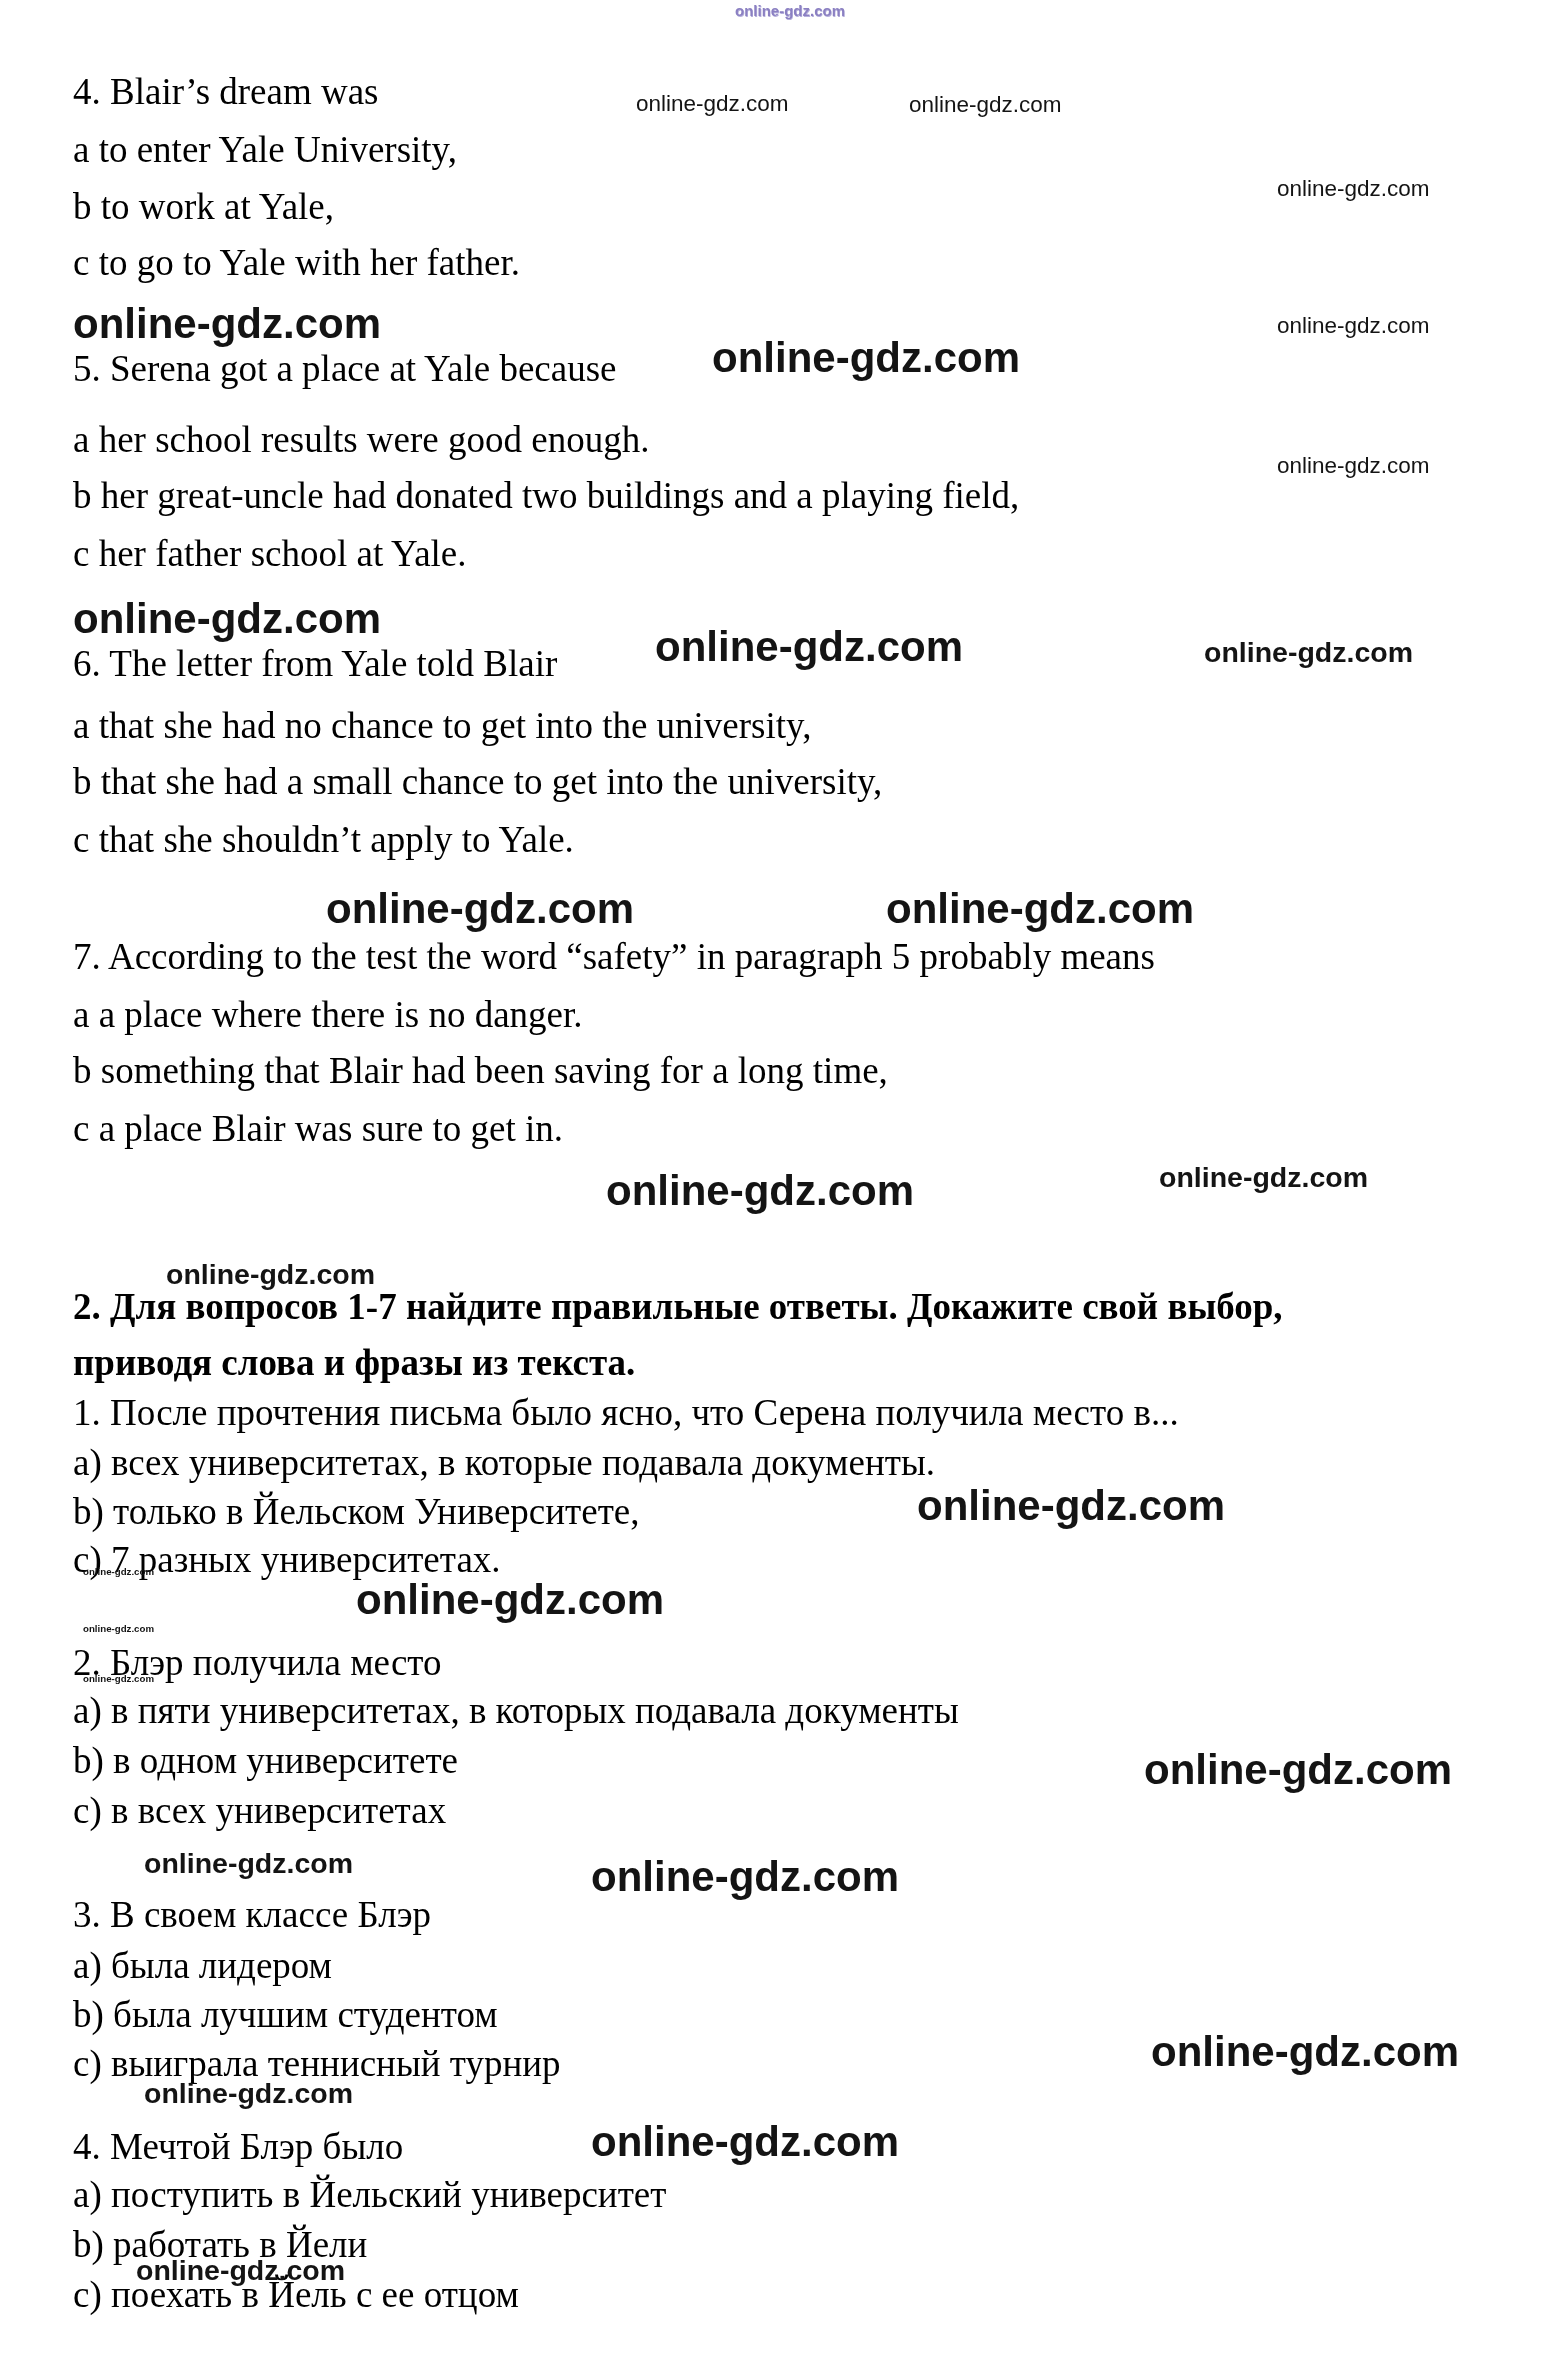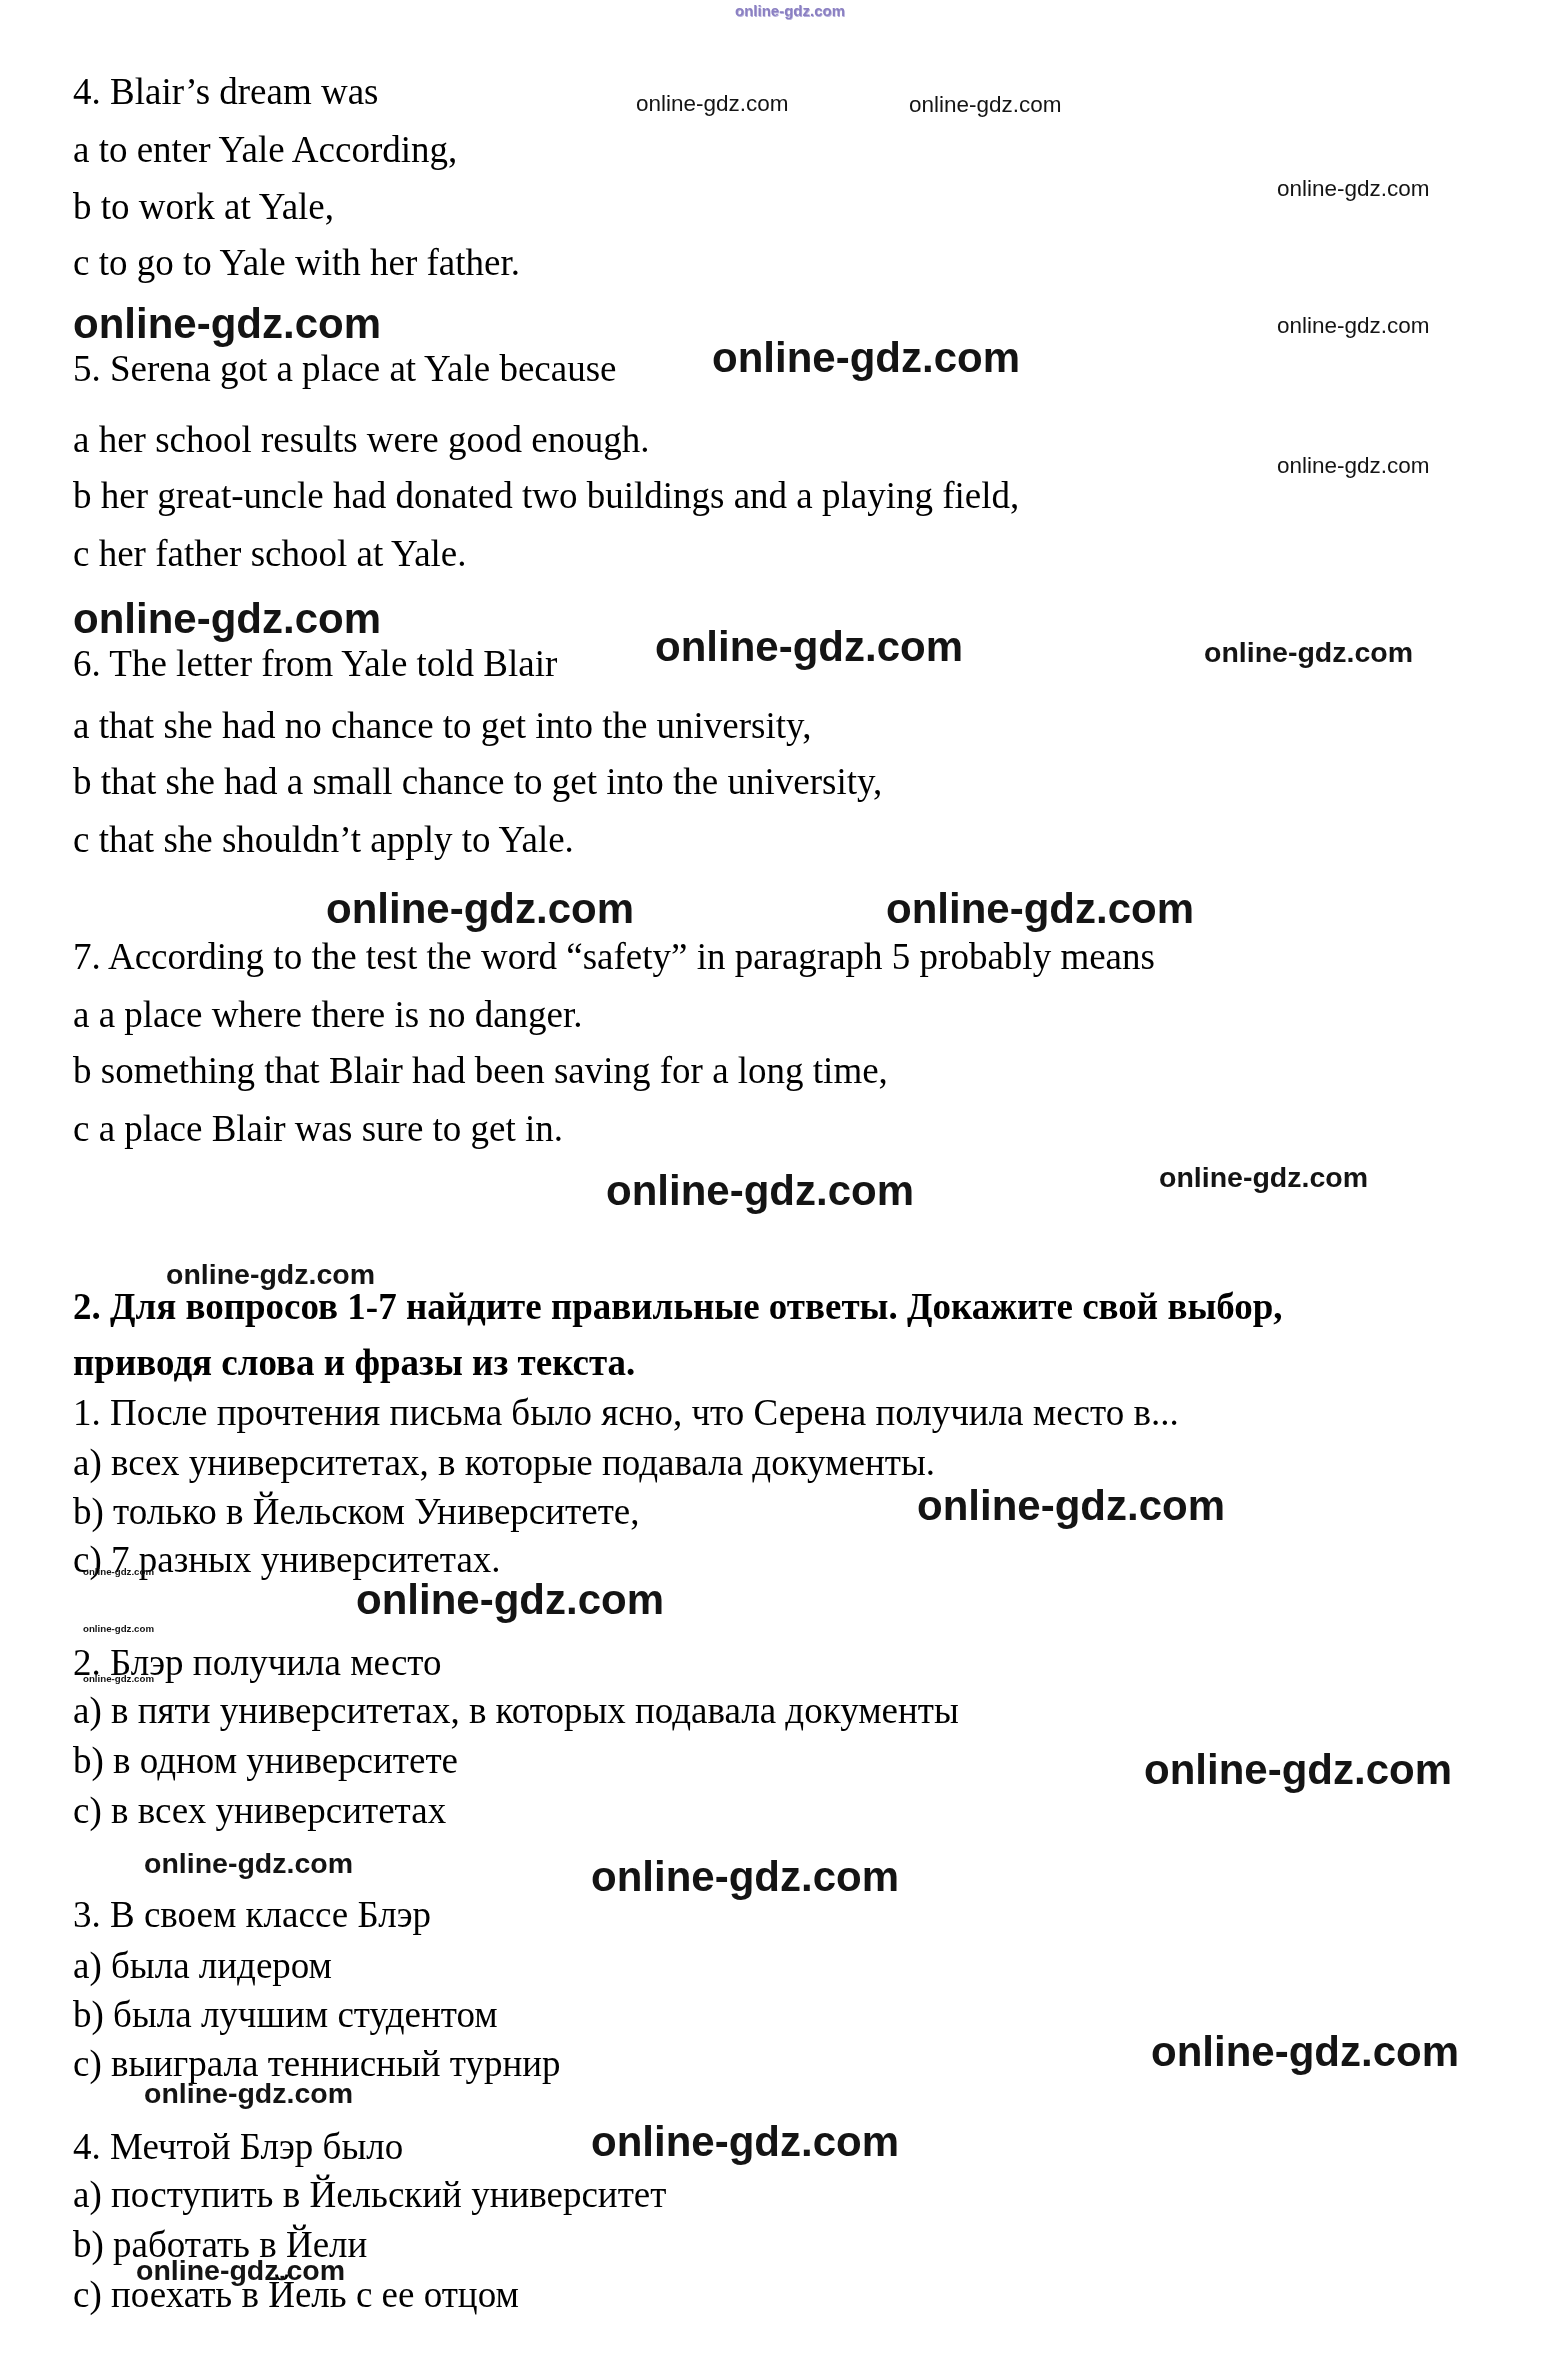--- a/index.html
+++ b/index.html
@@ -32,21 +32,21 @@
     color:#8b80c2;
     text-shadow:0.7px 0.7px 0 rgba(120,110,190,.55);
   }
 </style>
 </head>
 <body>
 
 <div class="page">
 
   <div class="ln en" style="top:71px">4. Blair’s dream was</div>
-  <div class="ln en" style="top:129px">a to enter Yale According,</div>
+  <div class="ln en" style="top:129px">a to enter Yale University,</div>
   <div class="ln en" style="top:186px">b to work at Yale,</div>
   <div class="ln en" style="top:242px">c to go to Yale with her father.</div>
 
   <div class="ln en" style="top:348px">5. Serena got a place at Yale because</div>
   <div class="ln en" style="top:419px">a her school results were good enough.</div>
   <div class="ln en" style="top:475px">b her great-uncle had donated two buildings and a playing field,</div>
   <div class="ln en" style="top:533px">c her father school at Yale.</div>
 
   <div class="ln en" style="top:643px">6. The letter from Yale told Blair</div>
   <div class="ln en" style="top:705px">a that she had no chance to get into the university,</div>

